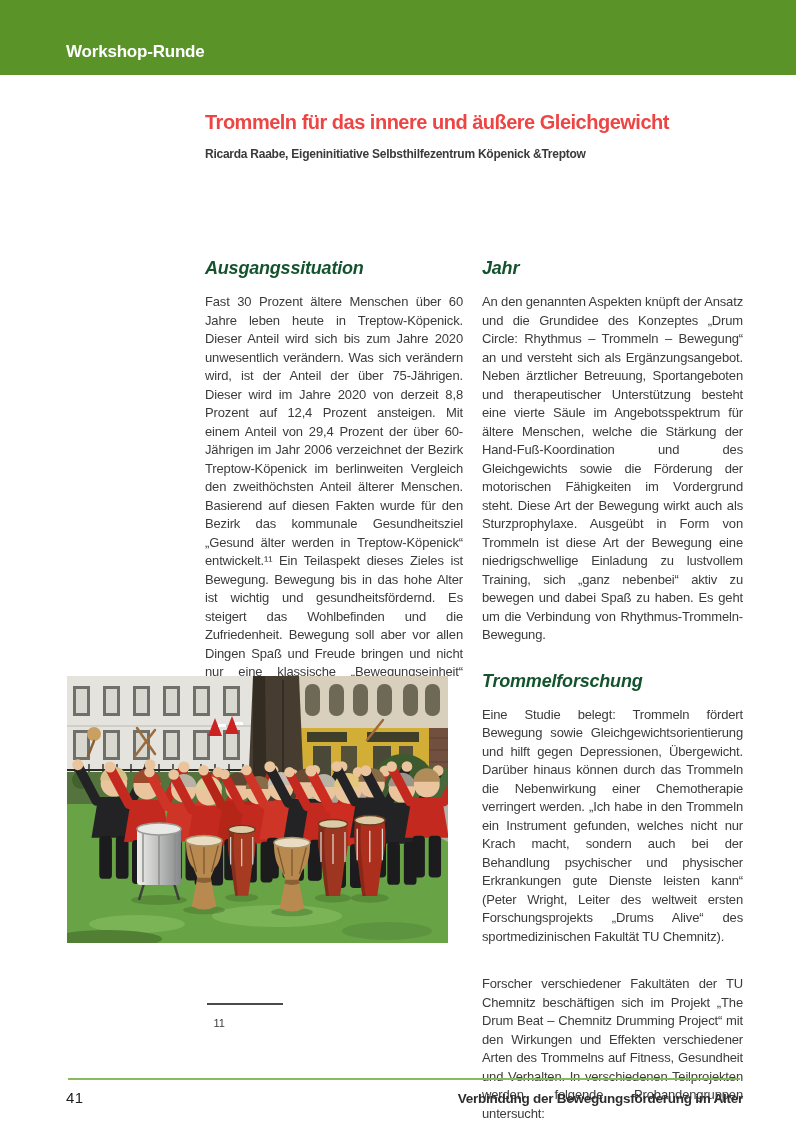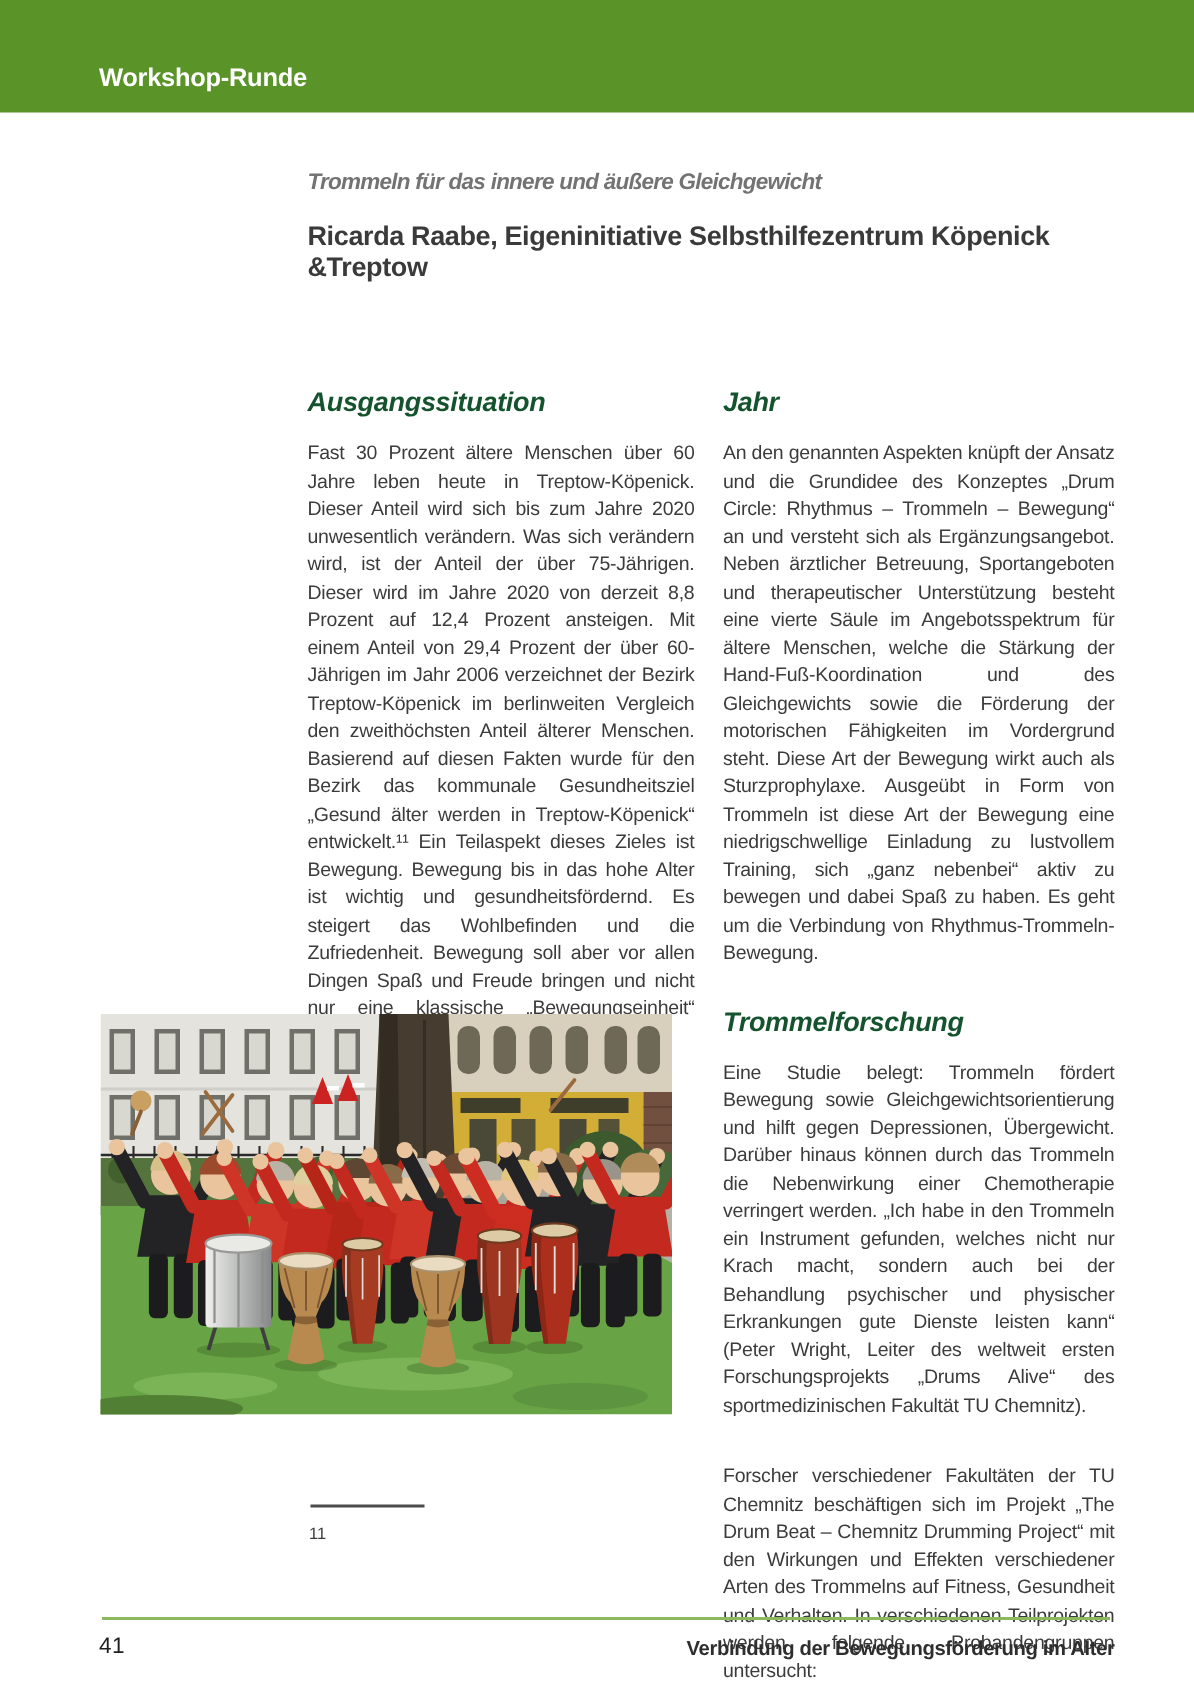--- a/index.html
+++ b/index.html
@@ -2,35 +2,35 @@
 <html lang="de"><head>
 <meta charset="utf-8">
 <style>
   html,body{margin:0;padding:0;background:#ffffff;}
   body{width:796px;height:1126px;position:relative;font-family:"Liberation Sans","DejaVu Sans",sans-serif;}
   .page{position:absolute;inset:0;width:796px;height:1126px;background:#fff;overflow:hidden;}
 
   .topbar{position:absolute;top:0;left:0;width:796px;height:75px;background:#5a9428;}
   .topbar-label{position:absolute;left:66px;bottom:13px;margin:0;font-size:17px;font-weight:bold;color:#ffffff;letter-spacing:-0.2px;}
 
-  .title{position:absolute;left:205px;top:109px;width:545px;margin:0;font-size:15px;line-height:26px;font-weight:bold;color:#737373;letter-spacing:-0.5px;font-style:italic;}
-  .byline{position:absolute;left:205px;top:147px;width:545px;margin:0;font-size:18px;font-weight:bold;color:#3a3a3a;letter-spacing:-0.25px;}
+  .title{position:absolute;left:205px;top:109px;width:545px;margin:0;font-size:20px;line-height:26px;font-weight:bold;color:#ef4444;letter-spacing:-0.5px;}
+  .byline{position:absolute;left:205px;top:147px;width:545px;margin:0;font-size:12px;font-weight:bold;color:#3a3a3a;letter-spacing:-0.25px;}
 
   .col{position:absolute;top:258px;}
   .col-left{left:205px;width:258px;}
   .col-right{left:482px;width:261px;}
   h2.sec{margin:0 0 14px 0;font-size:18px;font-style:italic;font-weight:bold;color:#14532d;letter-spacing:-0.2px;}
   h2.sec.gap{margin-top:26px;}
   p.body{margin:0;font-size:13px;line-height:18.5px;text-align:justify;color:#3b3b3b;letter-spacing:-0.15px;hyphens:manual;}
   p.body.pgap{margin-top:29px;}
 
   .photo-wrap{position:absolute;left:67px;top:676px;width:381px;height:267px;margin:0;padding:0;}
   .photo-wrap svg{display:block;width:381px;height:267px;}
 
-  .footnote{position:absolute;left:206px;top:1003px;width:252px;}
+  .footnote{position:absolute;left:206px;top:1003px;width:252px;text-align:right;}
   .fn-rule{width:76px;height:0;border-top:2px solid #4b4b4b;margin:0 0 10px 1px;}
   .fn-row{display:flex;font-size:11px;line-height:16px;color:#3b3b3b;letter-spacing:0.1px;}
   .fn-marker{flex:none;width:19px;}
   .fn-text span{display:block;}
 
   .footer-rule{position:absolute;left:68px;top:1078px;width:672px;height:0;border-top:2px solid #8ab95e;}
   .page-number{position:absolute;left:66px;top:1089px;font-size:15px;font-weight:normal;color:#1e1e1e;letter-spacing:0.3px;}
   .running-title{position:absolute;right:53px;top:1091px;font-size:13.5px;font-weight:bold;color:#2e2e2e;letter-spacing:-0.25px;}
 </style>
 </head>

